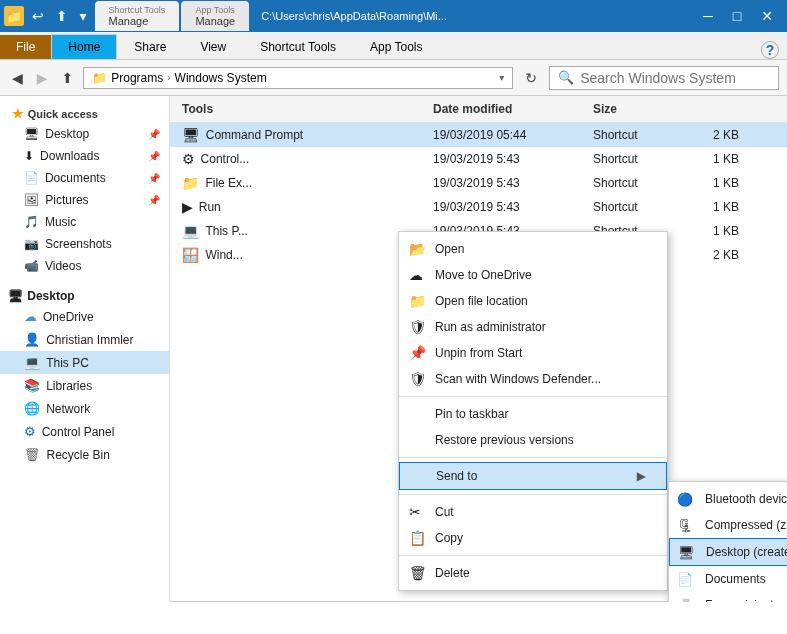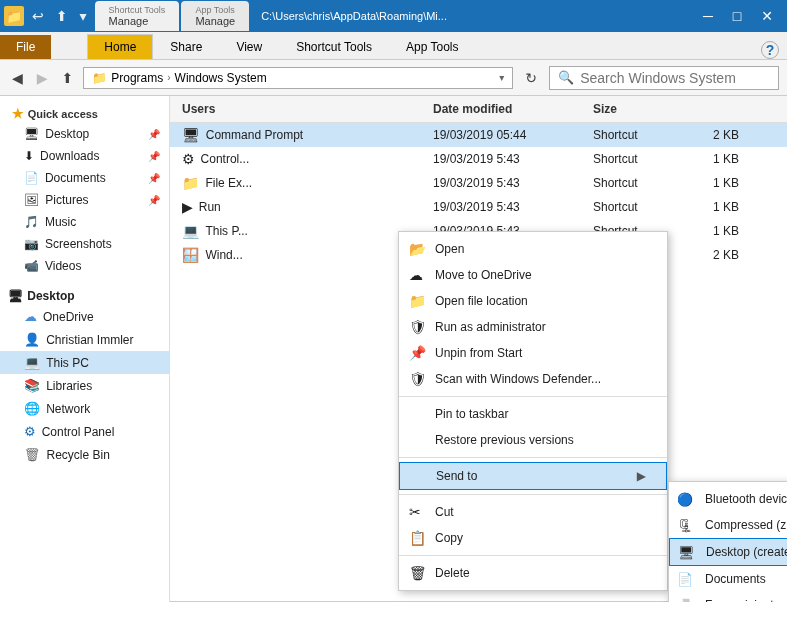--- a/index.html
+++ b/index.html
@@ -82,24 +82,23 @@
     }
     .ribbon-tab {
       padding: 5px 16px;
       font-size: 12px;
       cursor: pointer;
       border: 1px solid transparent;
       border-bottom: none;
       background: transparent;
     }
     .ribbon-tab.active {
-      background: #eab308;
+      background: #0ea5e9;
       border-color: #ccc;
       border-bottom-color: white;
-      margin-left: 36px;
     }
     .ribbon-tab-file {
       background: #a16207;
       color: white;
       padding: 5px 16px;
       font-size: 12px;
       cursor: pointer;
     }
     .ribbon-right {
       margin-left: auto;
@@ -492,21 +491,21 @@
     </div>
     <div class="sidebar-item">
       <span class="trash-icon">🗑</span>
       <span>Recycle Bin</span>
     </div>
   </div>
 
   <div class="file-list-area">
 
     <div class="file-list-header">
-      <div>Users</div>
+      <div>Tools</div>
       <div>Date modified</div>
       <div>Size</div>
     </div>
 
     <div class="file-rows">
       <div class="file-row selected">
         <div class="file-name-cell">
           <span class="file-icon">🖥</span>
           <span>Command Prompt</span>
         </div>

